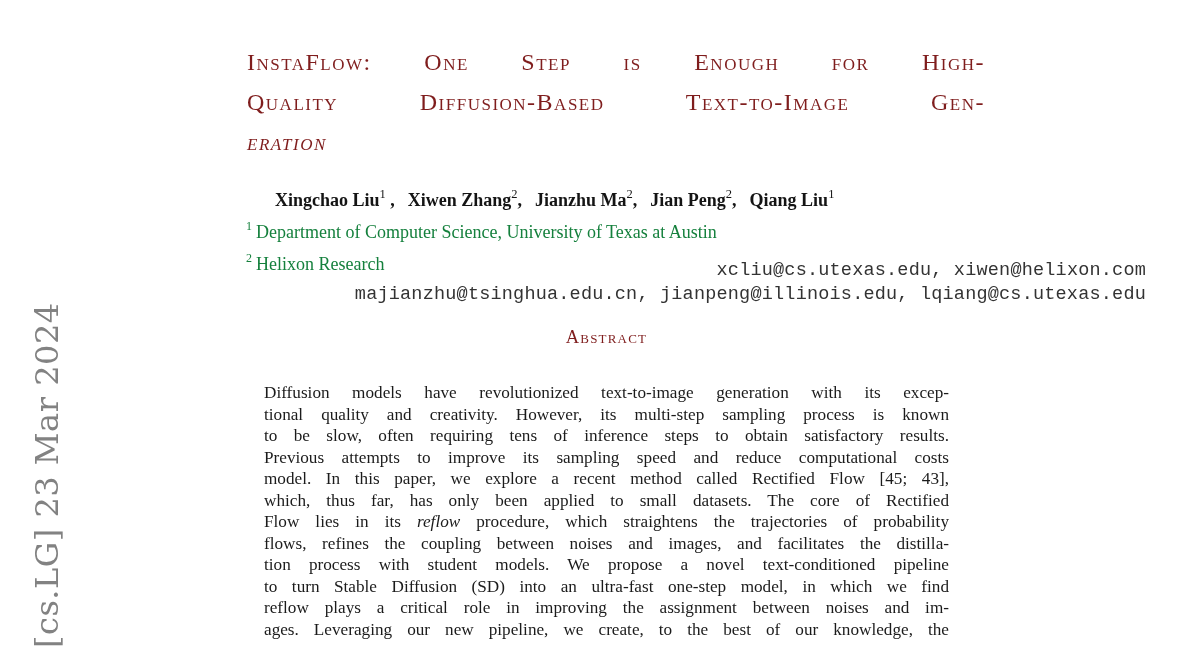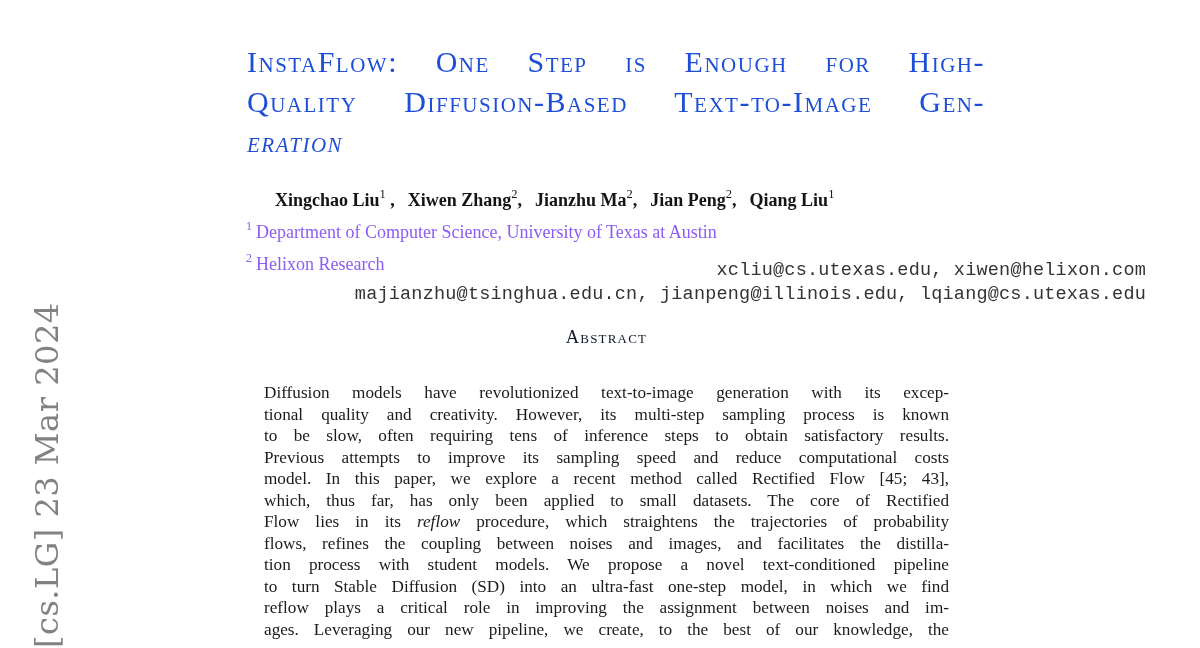--- a/index.html
+++ b/index.html
@@ -26,26 +26,26 @@
     white-space: nowrap;
     line-height: 36px;
   }
 
   
   #title-block {
     position: absolute;
     left: 247px;
     top: 42px;
     width: 738px;
-    font-size: 30px;
+    font-size: 24px;
     line-height: 40px;
     font-variant: small-caps;
     letter-spacing: 1.5px;
     word-spacing: 3px;
-    color: #1d4ed8;
+    color: #7f1d1d;
   }
   .title-line { text-align: justify; text-align-last: justify; }
   .title-line:last-child { text-align: left; text-align-last: left; font-style: italic; }
 
   
   #authors-block {
     position: absolute;
     left: 247px;
     top: 188px;
     width: 780px;
@@ -66,21 +66,21 @@
   .author-sep { white-space: pre; }
 
   
   #affiliations-block {
     position: absolute;
     left: 246px;
     top: 214px;
     width: 700px;
     font-size: 18px;
     line-height: 27px;
-    color: #8b5cf6;
+    color: #15803d;
   }
   .affiliation-line sup {
     font-size: 12px;
     position: relative;
     top: -1px;
     margin-right: 4px;
   }
 
   
   #emails-block {
@@ -100,21 +100,21 @@
   
   #abstract-heading {
     position: absolute;
     left: 264px;
     top: 327px;
     width: 685px;
     text-align: center;
     font-variant: small-caps;
     font-size: 18.5px;
     letter-spacing: 1.2px;
-    color: #0f172a;
+    color: #7f1d1d;
   }
   #abstract-body {
     position: absolute;
     left: 264px;
     top: 382px;
     width: 685px;
     font-size: 17.2px;
     line-height: 21.5px;
     color: #1b1b1b;
   }

